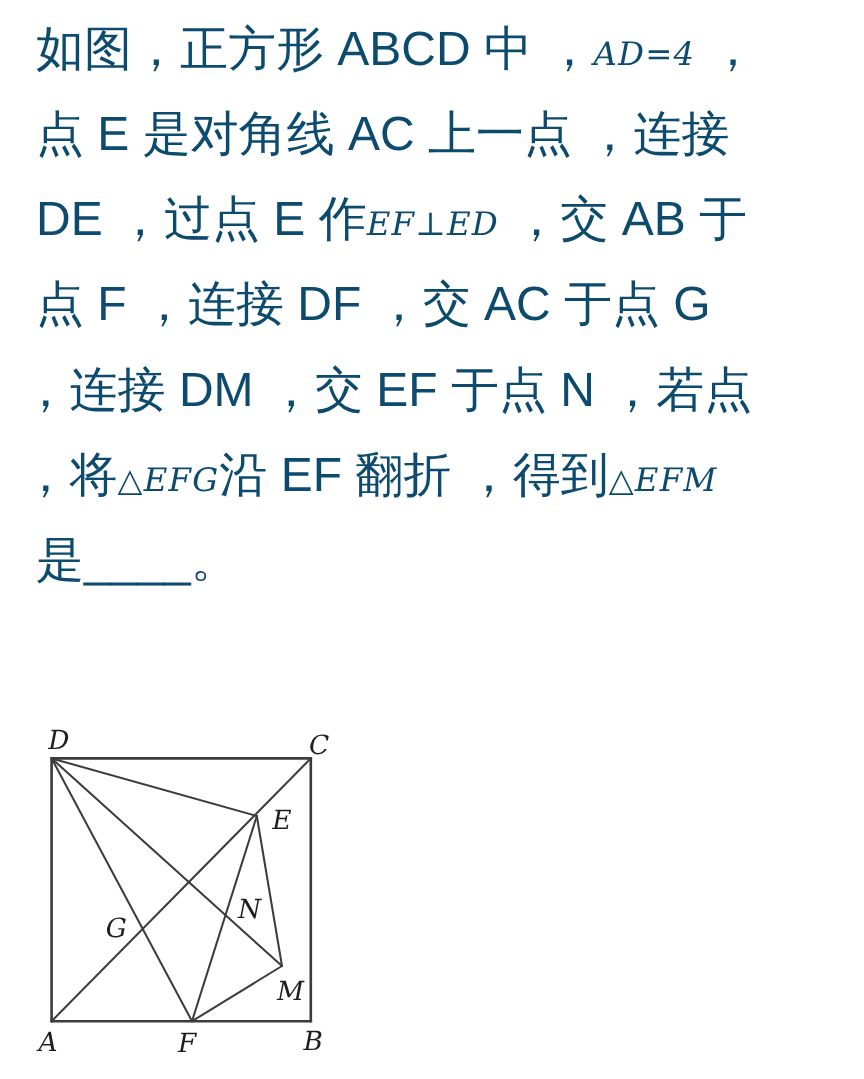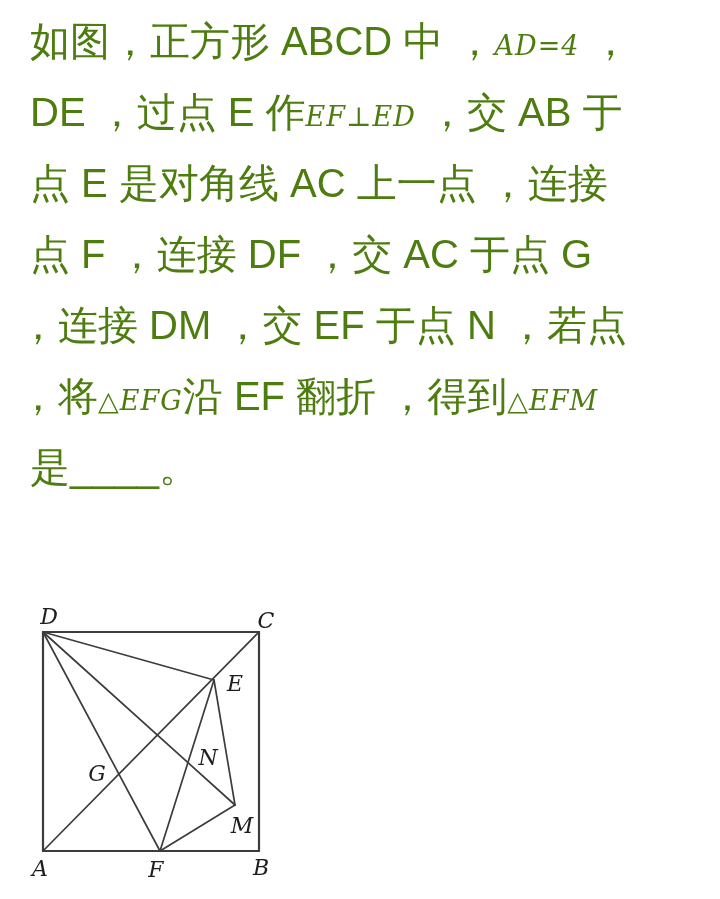--- a/index.html
+++ b/index.html
@@ -33,24 +33,24 @@
   .vertex-label{
     font-family:"DejaVu Serif","Liberation Serif",serif;
     font-style:italic;
     font-size:22px;
   }
 </style>
 </head>
 <body>
 
 <div class="page">
-  <div class="problem" style="color: #4d7c0f;">
+  <div class="problem" style="color: #0c4a6e;">
       <div class="pline"><span>如图，正方形 ABCD 中 ，</span><span class="math">AD=4</span><span> ，</span></div>
+      <div class="pline"><span>点 E 是对角线 AC 上一点 ，连接</span></div>
       <div class="pline"><span>DE ，过点 E 作</span><span class="math">EF⊥ED</span><span> ，交 AB 于</span></div>
-      <div class="pline"><span>点 E 是对角线 AC 上一点 ，连接</span></div>
       <div class="pline"><span>点 F ，连接 DF ，交 AC 于点 G</span></div>
       <div class="pline hang"><span>，连接 DM ，交 EF 于点 N ，若点</span></div>
       <div class="pline hang"><span>，将</span><span class="math">△EFG</span><span>沿 EF 翻折 ，得到</span><span class="math">△EFM</span></div>
       <div class="pline"><span>是</span><span class="blank">____</span><span>。</span></div>
     </div>
   <svg class="figure-svg" viewBox="0 0 720 899" xmlns="http://www.w3.org/2000/svg">
       <line x1="43" y1="851" x2="259" y2="851" stroke="#3c3c3c" stroke-width="2.2" stroke-linecap="round"></line>
       <line x1="259" y1="851" x2="259" y2="632" stroke="#3c3c3c" stroke-width="2.2" stroke-linecap="round"></line>
       <line x1="259" y1="632" x2="43" y2="632" stroke="#3c3c3c" stroke-width="2.2" stroke-linecap="round"></line>
       <line x1="43" y1="632" x2="43" y2="851" stroke="#3c3c3c" stroke-width="2.2" stroke-linecap="round"></line>

